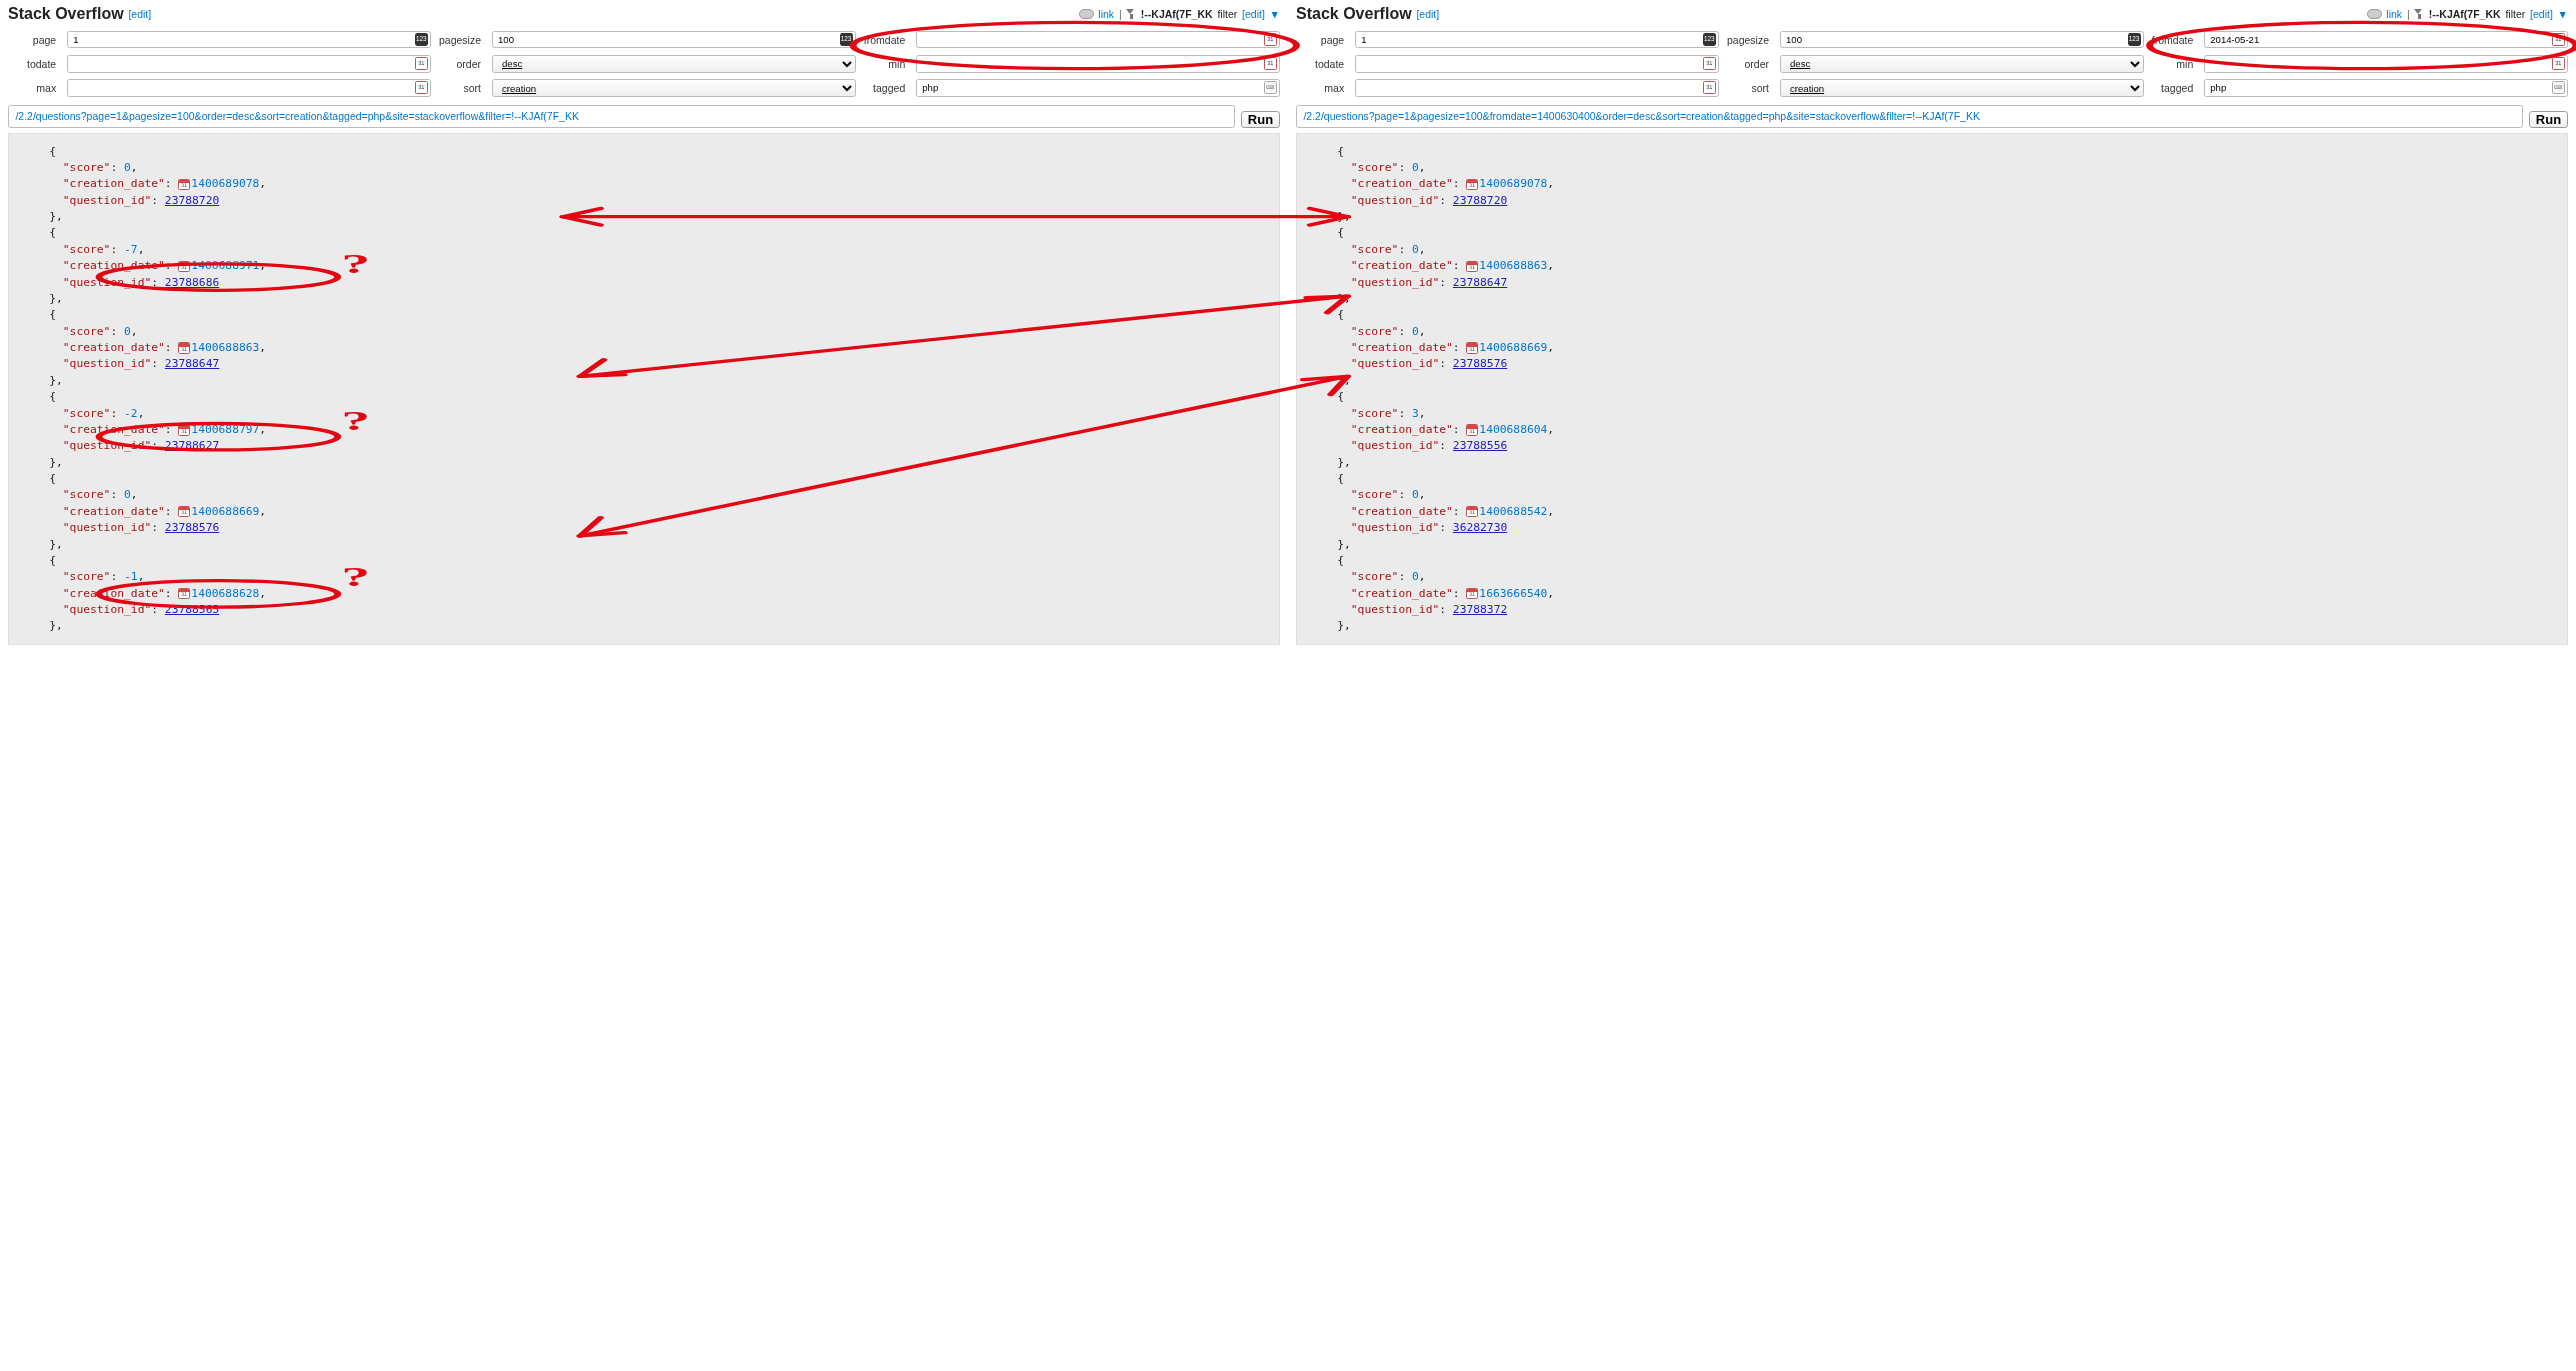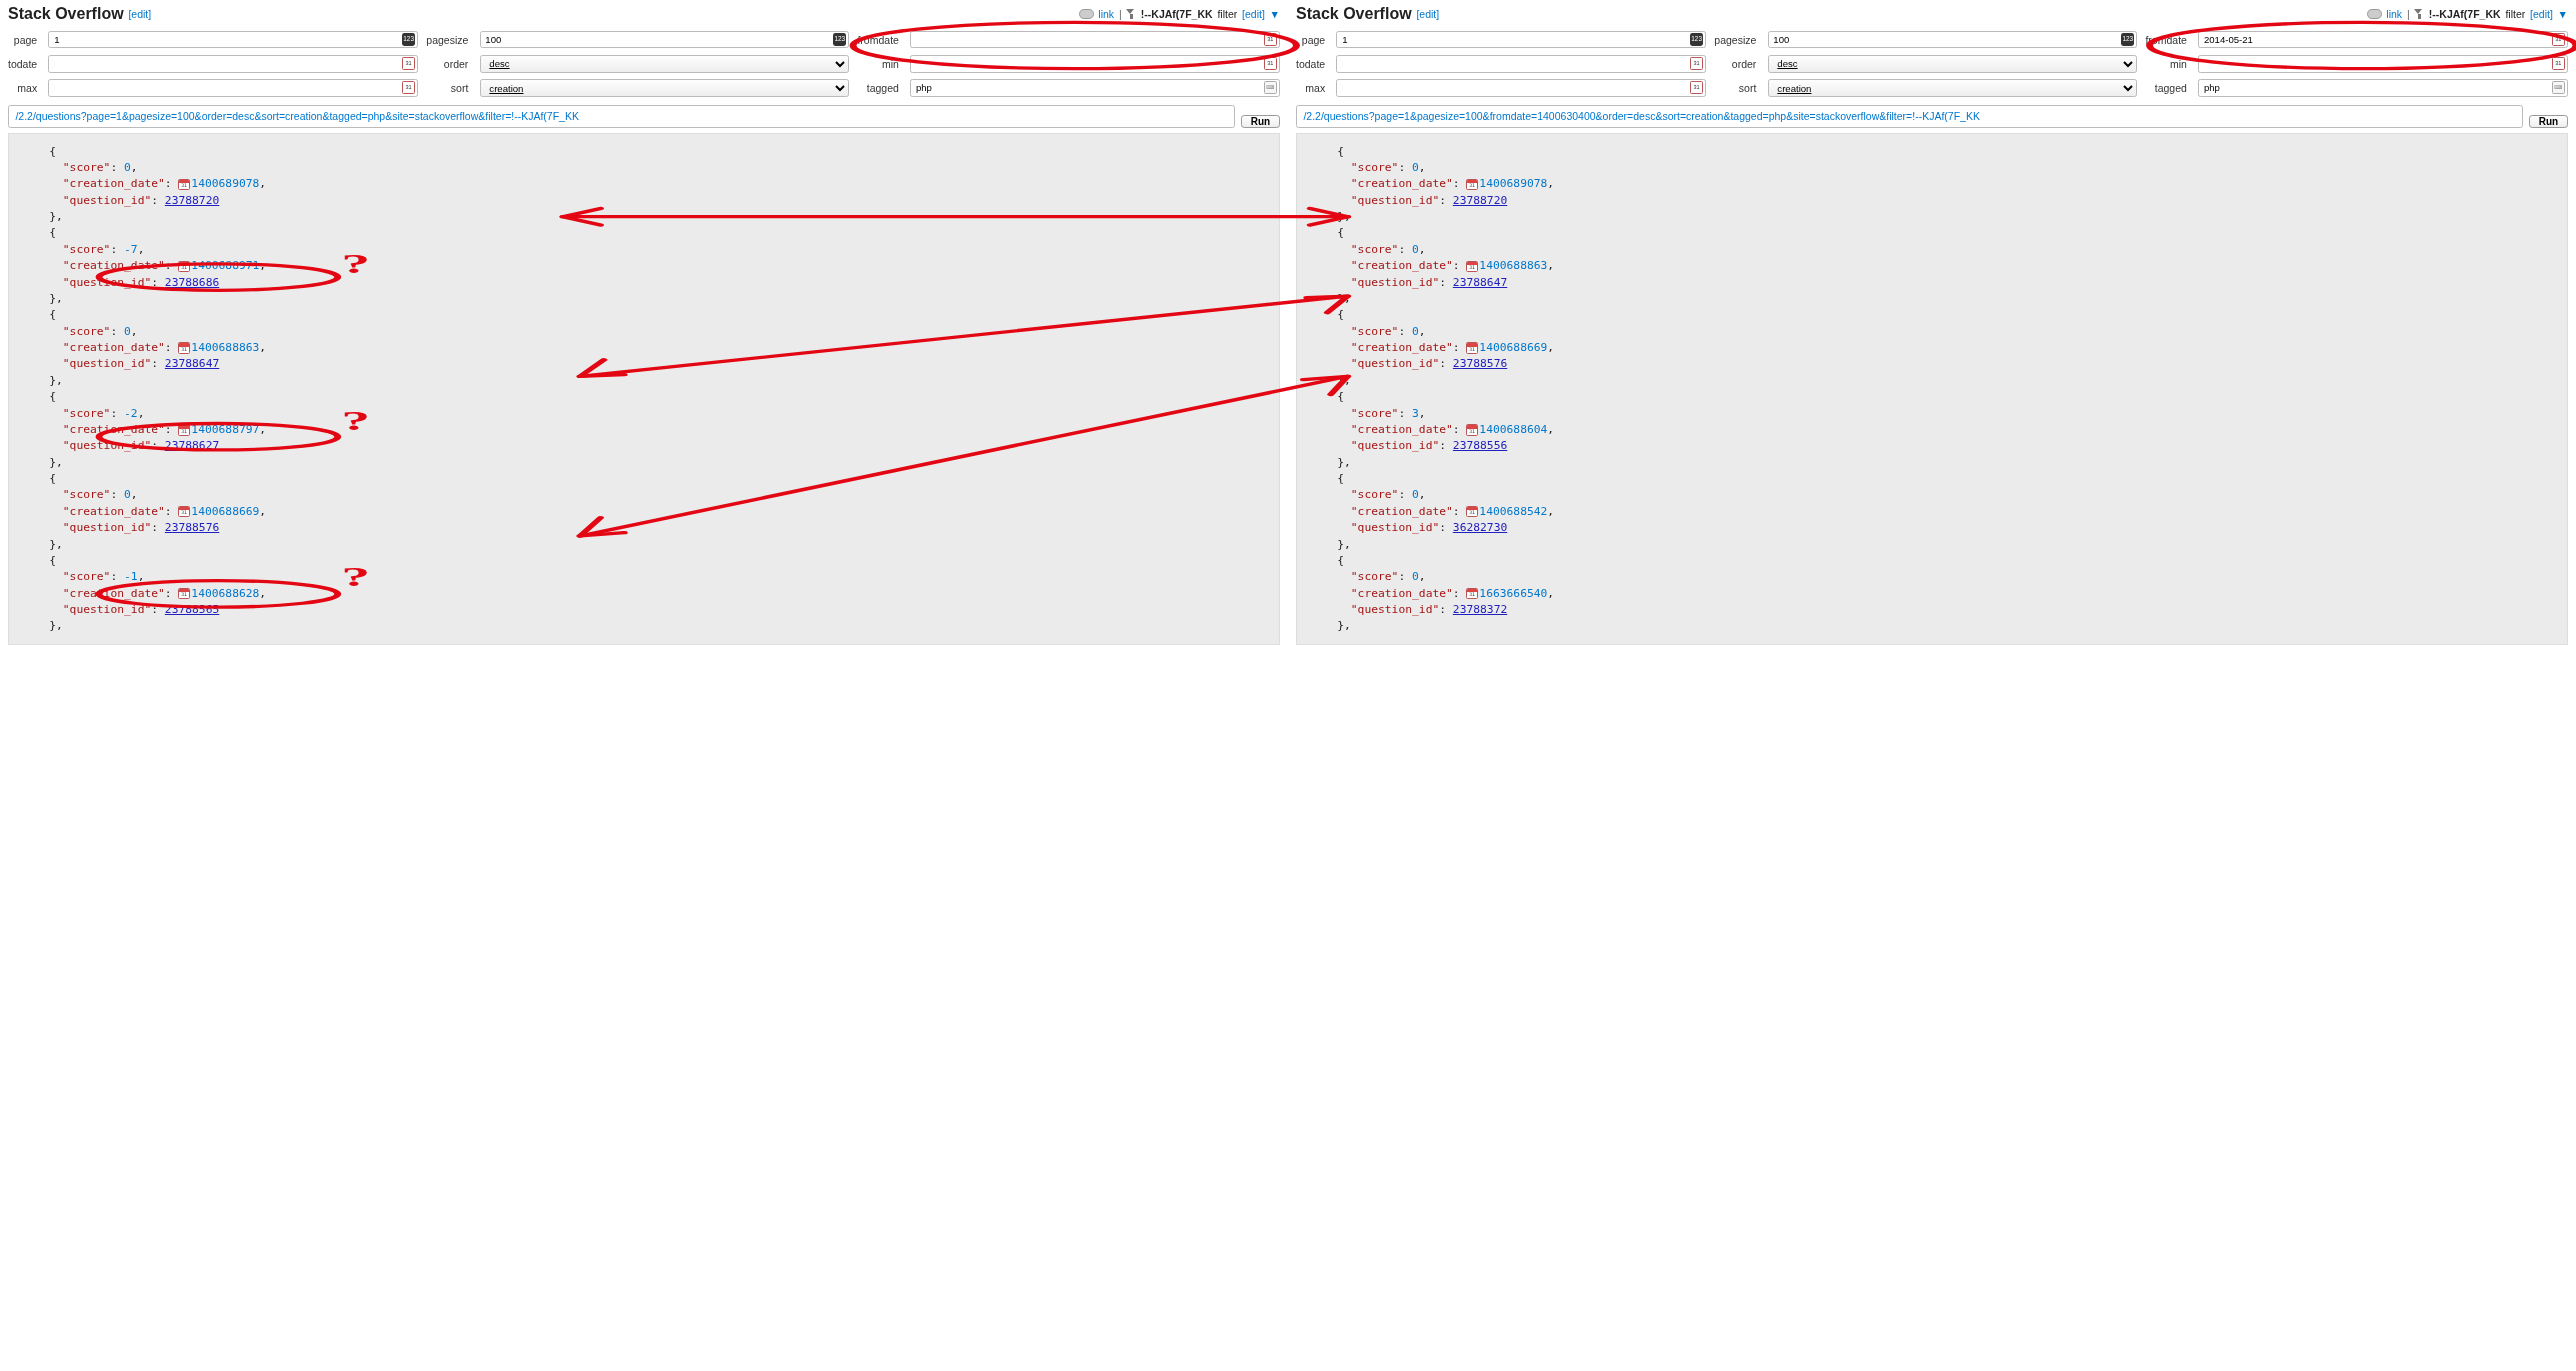--- a/index.html
+++ b/index.html
@@ -10,34 +10,34 @@
   .hdr .title{font-weight:bold;font-size:16px;}
   .hdr .edit,.link,.filter-edit{color:#07c;cursor:pointer;}
   .hdr .spacer{flex:1;}
   .hdr .sep{color:#666;}
   .hdr .filter-text{font-weight:bold;}
   .triangle{color:#07c;}
   .mini-icon{display:inline-block;width:14.5px;height:9.6px;background:#ccc;border:0.8px solid #999;border-radius:4.8px;}
   .funnel{display:inline-block;width:9.6px;height:9.6px;position:relative;}
   .funnel::before{content:"";position:absolute;top:0;left:0;width:0;height:0;border-left:4.8px solid transparent;border-right:4.8px solid transparent;border-top:5.6px solid #777;}
   .funnel::after{content:"";position:absolute;top:4.8px;left:3.2px;width:3.2px;height:4.8px;background:#777;}
-  .params{display:grid;grid-template-columns:auto 1fr auto 1fr auto 1fr;gap:6.4px 8px;align-items:center;padding:3.2px 0;}
+  .params{display:grid;grid-template-columns:auto 1fr auto 1fr auto 1fr;gap:6.4px 8px;align-items:center;padding:3.2px 0;margin-left:19px;}
   .plabel{text-align:right;color:#333;padding-right:3.2px;}
   .pfield{position:relative;}
   .pfield input,.pfield select{width:100%;height:17.7px;border:0.8px solid #bbb;border-radius:2.4px;padding:1.6px 19.3px 1.6px 4.8px;font-size:9.6px;background:#fff;}
   .pfield select{background:linear-gradient(#fefefe,#eee);text-decoration:underline;}
   .pfield .suffix{position:absolute;right:3.2px;top:2.4px;width:13px;height:13px;display:flex;align-items:center;justify-content:center;}
   .suffix.num{background:#333;color:#fff;border-radius:2.4px;font-size:6.4px;line-height:1;}
   .suffix.cal{border:0.8px solid #b55;border-radius:1.6px;background:#fff;overflow:hidden;}
   .suffix.cal::before{content:"";display:block;height:3.2px;background:#d44;}
   .suffix.cal::after{content:"31";display:block;font-size:5.6px;text-align:center;color:#333;line-height:1;}
   .suffix.kbd{border:0.8px solid #aaa;border-radius:1.6px;background:#f6f6f6;font-size:5.6px;color:#888;line-height:1;}
   .urlrow{display:flex;gap:6.4px;align-items:flex-end;}
   .urlbox{flex:1;border:0.8px solid #bbb;border-radius:2.4px;padding:4.8px 6.4px;color:#07c;font-size:10.5px;word-break:break-all;background:#fff;}
-  .runbtn{width:39px;border:0.8px solid #999;border-radius:3.2px;background:linear-gradient(#fff,#eee);font-weight:bold;font-size:10px;cursor:pointer;}
+  .runbtn{width:39px;border:0.8px solid #999;border-radius:3.2px;background:linear-gradient(#fff,#eee);font-weight:bold;font-size:13px;cursor:pointer;}
   .resbox{flex:1;background:#ecebeb;border:0.8px solid #ddd;padding:9.6px 13px;font-family:Menlo,Consolas,monospace;font-size:11.3px;line-height:1.45;overflow:hidden;}
   .resbox .k{color:#a31515;}
   .resbox .vnum{color:#07c;}
   .resbox .vlink{color:#2020c0;text-decoration:underline;}
   .resbox .cal-inline{display:inline-block;width:11.3px;height:11.3px;border:0.8px solid #b55;border-radius:1.6px;vertical-align:middle;margin-right:1.6px;background:#fff;position:relative;overflow:hidden;}
   .resbox .cal-inline::before{content:"";position:absolute;top:0;left:0;right:0;height:3.2px;background:#d44;}
   .resbox .cal-inline::after{content:"31";position:absolute;top:3.2px;left:0;right:0;font-size:4.8px;text-align:center;color:#333;}
   svg.anno{position:absolute;top:0;left:0;width:100%;height:100%;pointer-events:none;z-index:5;}
   .anno ellipse,.anno path,.anno line{stroke:#e30613;fill:none;stroke-width:4;stroke-linecap:round;}
   .anno text{fill:#e30613;font-family:Georgia,serif;font-weight:bold;}

